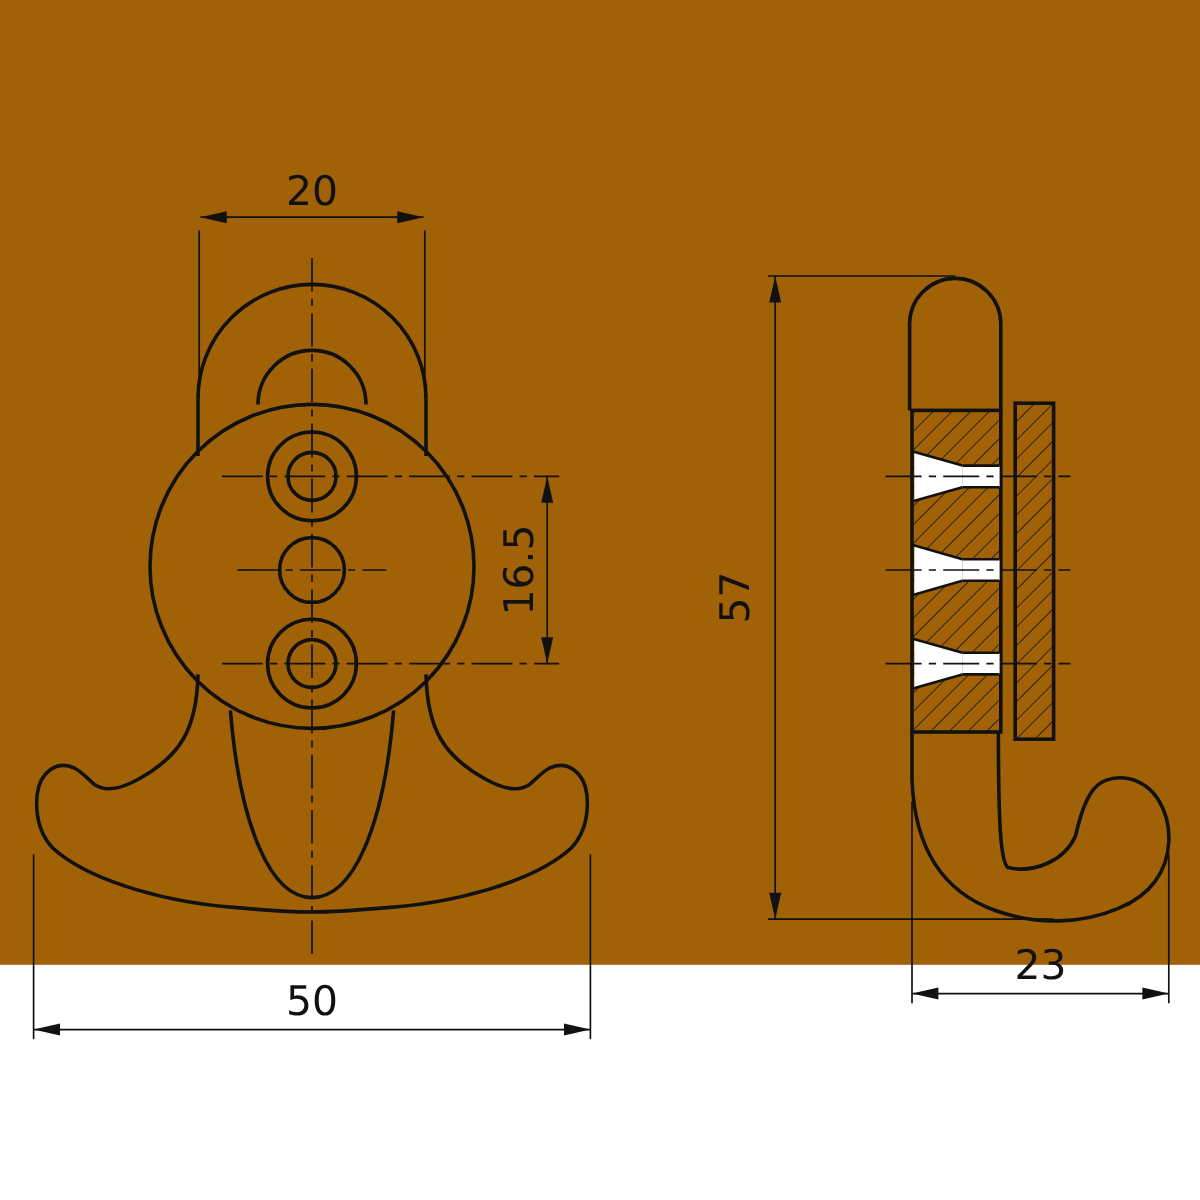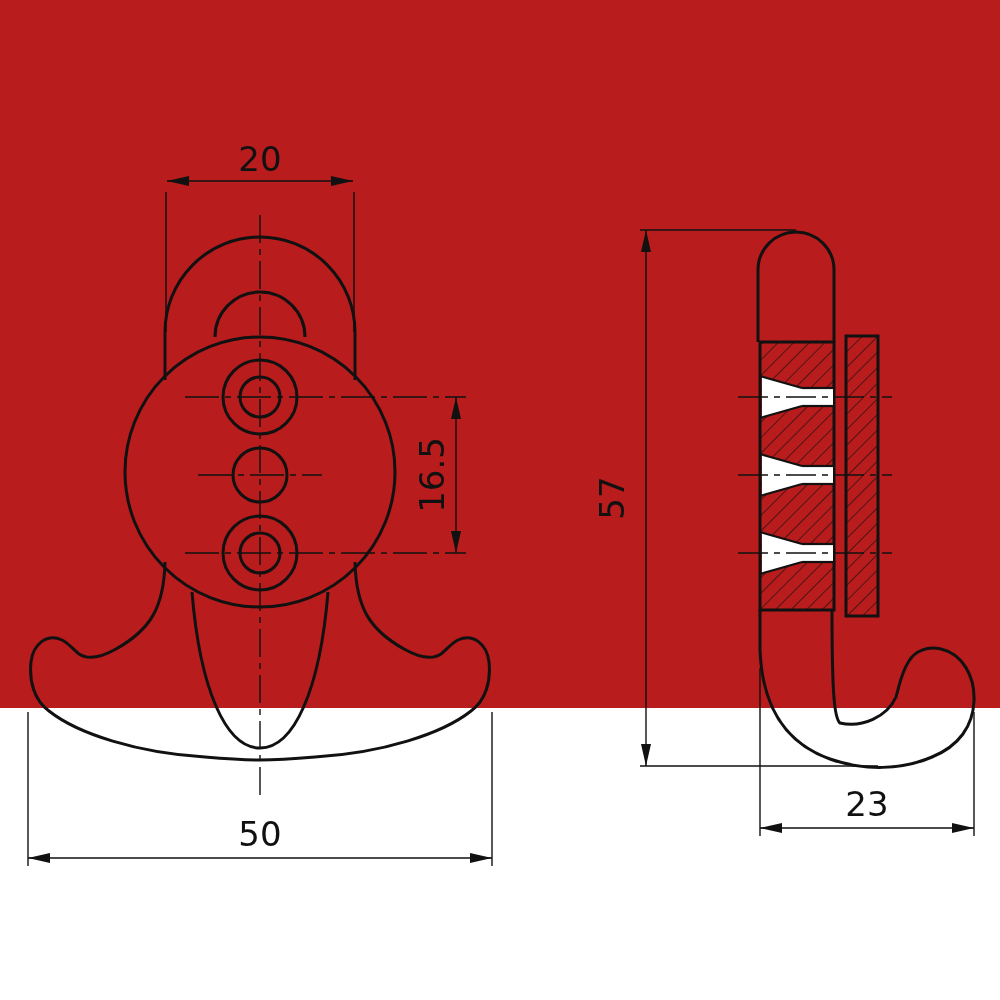--- a/index.html
+++ b/index.html
@@ -6,22 +6,22 @@
     margin: 0;
     padding: 0;
     background: #ffffff;
     width: 1000px;
     height: 1000px;
     font-family: "DejaVu Sans", sans-serif;
   }
   .canvas {
     position: relative;
     width: 1000px;
-    height: 708px;
-    background: #b91c1c;
+    height: 804px;
+    background: #a16207;
   }
   svg { display: block; }
   .dim-text {
     font-family: "DejaVu Sans", sans-serif;
     font-size: 34px;
     fill: #111111;
   }
 </style>
 </head>
 <body>

